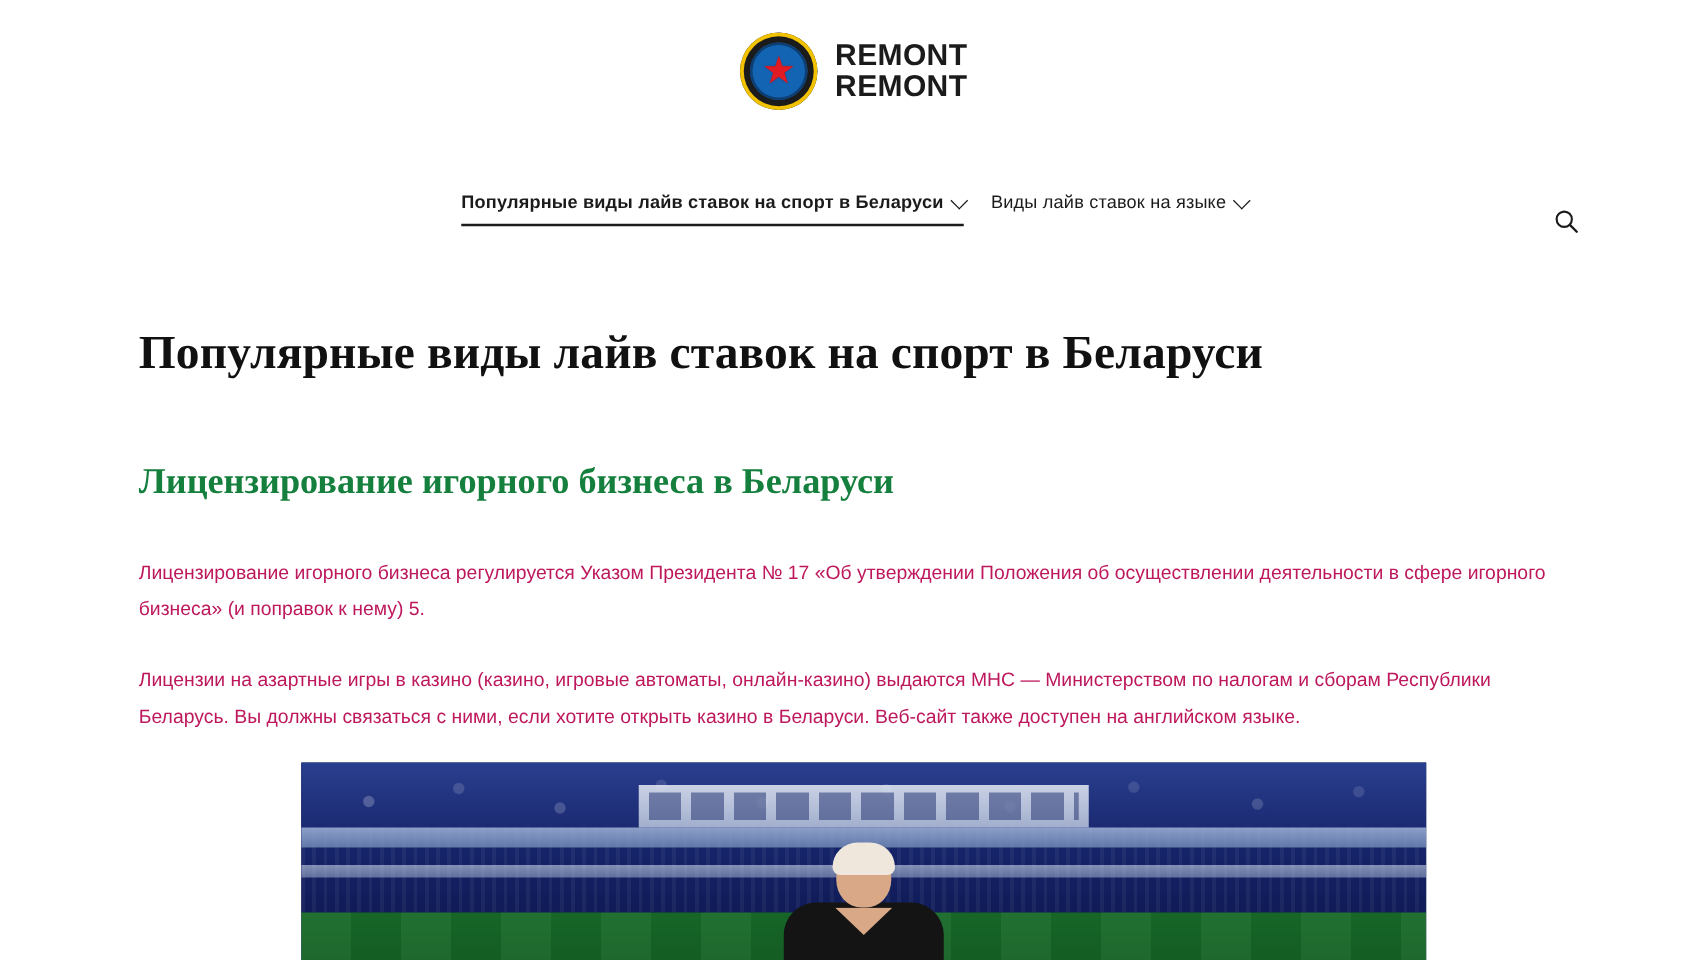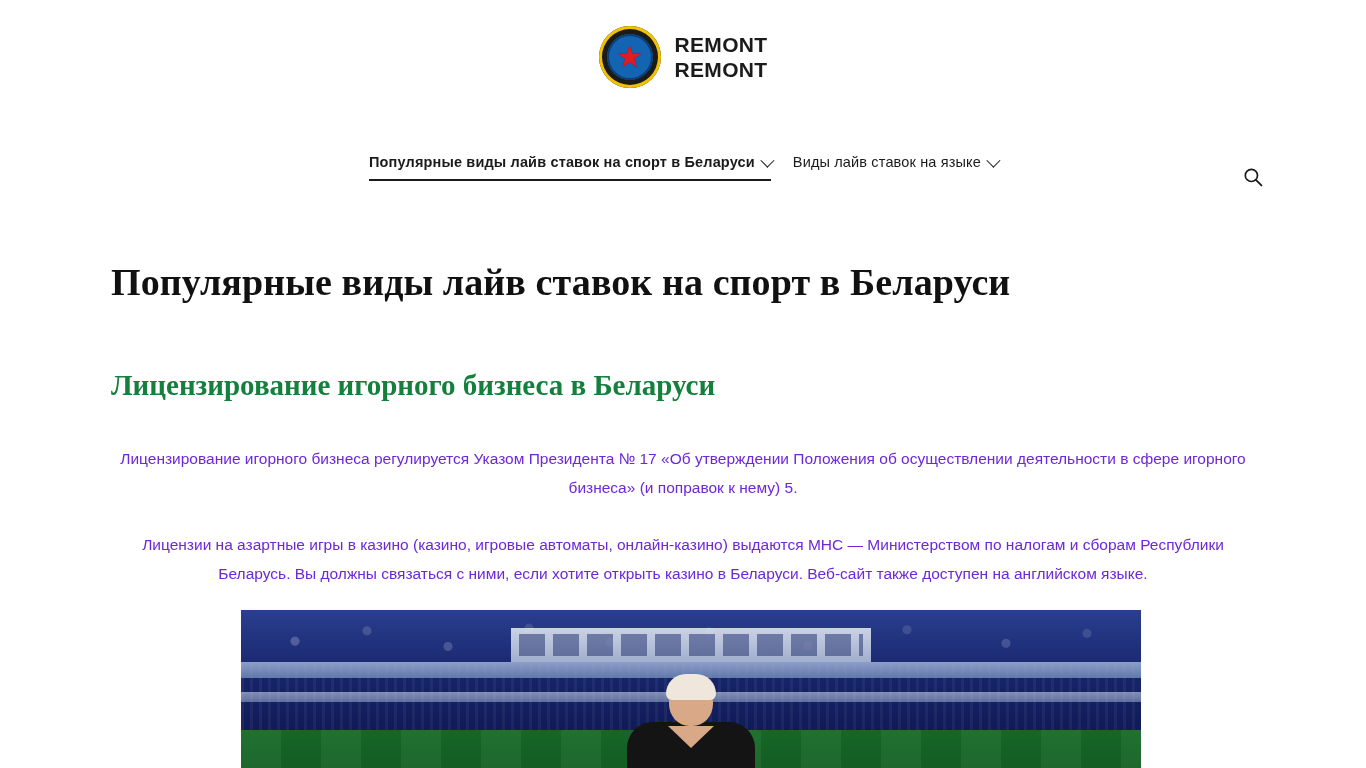--- a/index.html
+++ b/index.html
@@ -52,21 +52,21 @@
     box-shadow: inset 0 0 0 2px #0d3f72;
   }
   .logo-star {
     font-size: 30px;
     line-height: 1;
     color: #e01b24;
     text-shadow: 0 0 1px #8c0c13;
   }
   .brand-text {
     font-weight: bold;
-    font-size: 21px;
+    font-size: 24px;
     line-height: 25px;
     letter-spacing: 0.3px;
     color: #1b1b1b;
   }
   .brand-text span { display: block; }
 
   
   .nav-wrap {
     width: 100%;
     position: relative;
@@ -148,23 +148,22 @@
     font-family: "Liberation Serif", serif;
     font-size: 29px;
     line-height: 36px;
     font-weight: bold;
     margin: 62px 0 0 0;
     color: #15803d;
   }
   p.body-text {
     font-size: 15.5px;
     line-height: 29px;
-    color: #6d28d9;
+    color: #be185d;
     margin: 41px 0 0 0;
-    text-align: center;
   }
   p.body-text + p.body-text {
     margin-top: 28px;
   }
 
   
   .figure {
     margin: 22px 0 0 0;
     width: 900px;
     height: 200px;

